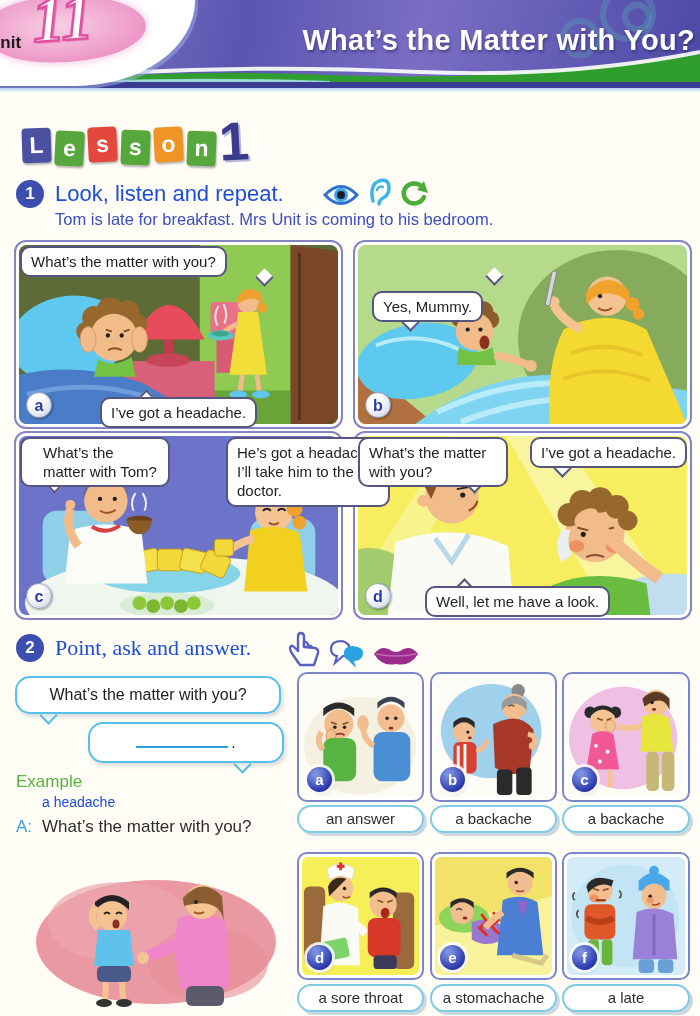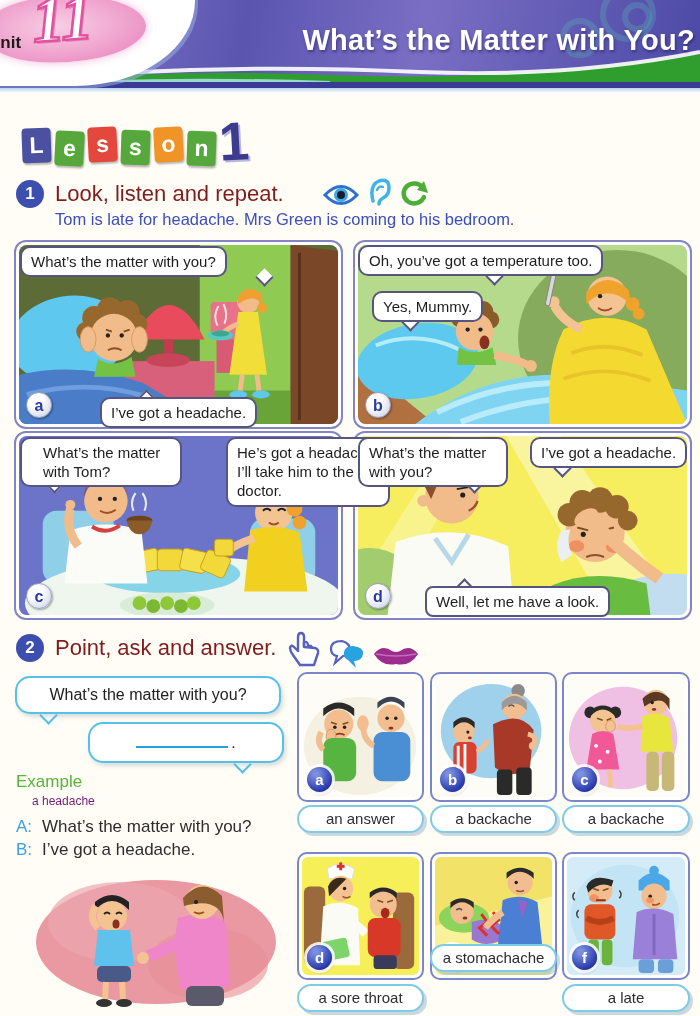--- a/index.html
+++ b/index.html
@@ -26,21 +26,21 @@
 
   
   .tile { position:absolute; width:29px; height:35px; border-radius:4px; color:#fff; font-weight:bold;
     font-size:23px; text-align:center; line-height:35px; box-shadow:1px 2px 2px rgba(0,0,0,.28); }
   .lesson-num { position:absolute; left:219px; top:110px; font-size:54px; font-weight:bold;
     color:#3d3b8f; transform:rotate(-3deg); text-shadow:2px 2px 0 #b8b8d8; }
 
   
   .sec-circle { position:absolute; width:28px; height:28px; border-radius:50%; background:#3d4fae;
     color:#fff; font-weight:bold; font-size:17px; text-align:center; line-height:28px; }
-  .sec-title { position:absolute; font-size:22px; color:#7f1d1d; }
+  .sec-title { position:absolute; font-size:22px; color:#1d4ed8; }
   .subtitle { position:absolute; left:55px; top:210px; font-size:16.5px; color:#3a4ec0; }
   .sec-icon { position:absolute; }
 
   
   .panel { position:absolute; border:2px solid #8284c4; border-radius:12px; background:#fff; padding:3px; }
   .scene { width:100%; height:100%; border-radius:8px; overflow:hidden; position:relative; background:#cde; }
   .scene svg { display:block; width:100%; height:100%; }
   .panel-label { position:absolute; left:7px; bottom:6px; width:26px; height:26px; border-radius:50%;
     background:radial-gradient(circle at 35% 30%, #ffffff 30%, #d2d8e8 85%, #b0b8cc);
     border:1px solid #9aa2bc; color:#2a3aa0; font-weight:bold; font-size:16px; text-align:center;
@@ -53,21 +53,21 @@
   .tail { position:absolute; width:13px; height:13px; background:#fff; z-index:4; }
   .tail.down  { border-right:2px solid #55557d; border-bottom:2px solid #55557d; transform:rotate(45deg); }
   .tail.up    { border-left:2px solid #55557d; border-top:2px solid #55557d; transform:rotate(45deg); }
   .tail.cyan-down { border-right:2px solid #53c1e8; border-bottom:2px solid #53c1e8; transform:rotate(45deg); }
 
   
   .qa-bubble { position:absolute; background:#fff; border:2px solid #53c1e8; border-radius:15px;
     font-size:16px; color:#222; text-align:center; z-index:5; box-shadow:2px 3px 4px rgba(150,160,170,.35); }
   .blank-line { display:inline-block; width:92px; height:15px; border-bottom:2px solid #2aa0d8; margin-right:3px; }
   .ex-head { position:absolute; left:16px; top:772px; font-size:17px; color:#57b33c; }
-  .ex-cue  { position:absolute; left:32px; top:794px; font-size:12px; color:#701a75; }
+  .ex-cue  { position:absolute; left:42px; top:794px; font-size:14px; color:#1d4ed8; }
   .ex-line { position:absolute; font-size:17px; color:#2d2d2d; }
   .ex-line .spk { color:#3f9fe0; margin-right:10px; }
 
   
   .card-pic { position:absolute; border:2px solid #7a86c8; border-radius:10px; background:#fff; padding:3px; }
   .card-pic .inner { width:100%; height:100%; border-radius:6px; overflow:hidden; position:relative; }
   .card-pic svg { display:block; width:100%; height:100%; }
   .card-label { position:absolute; left:5px; bottom:5px; width:25px; height:25px; border-radius:50%;
     background:radial-gradient(circle at 35% 28%, #7a8fe0 10%, #2a3aad 70%, #18246e);
     color:#fff; font-weight:bold; font-size:15px; text-align:center; line-height:25px;
@@ -122,21 +122,21 @@
       <circle cx="19" cy="13" r="4" fill="#1a1a2e"></circle>
   </svg>
   <svg class="sec-icon" style="left:368px; top:177px;" width="24" height="32" viewBox="0 0 24 32">
     <path d="M5 24 Q1 8 11 4 Q21 1 21 11 Q21 18 15 21 Q11 23 11 27" fill="none" stroke="#3eb4e8" stroke-width="3.5" stroke-linecap="round"></path>
     <path d="M9 13 Q11 8 15 10" fill="none" stroke="#3eb4e8" stroke-width="2.5" stroke-linecap="round"></path>
   </svg>
   <svg class="sec-icon" style="left:398px; top:179px;" width="30" height="28" viewBox="0 0 30 28">
     <path d="M25 9 A10.5 10 0 1 0 26 18" fill="none" stroke="#4cae38" stroke-width="4.5" stroke-linecap="round"></path>
     <path d="M19 11 L30 14 L26 2 Z" fill="#4cae38"></path>
   </svg>
-  <div class="subtitle">Tom is late for headache. Mrs Green is coming to his bedroom.</div>
+  <div class="subtitle">Tom is late for breakfast. Mrs Unit is coming to his bedroom.</div>
 
   <div class="panel" style="left:14px; top:240px; width:329px; height:189px;">
     <div class="scene">
       <svg viewBox="0 0 323 182" preserveAspectRatio="none">
         <rect width="323" height="182" fill="#5d6b36"></rect>
         <rect x="183" width="92" height="182" fill="#8fca52"></rect>
         <rect x="183" y="148" width="92" height="34" fill="#68a438"></rect>
         <path d="M275 0 L323 6 L323 182 L275 182 Z" fill="#7a4828"></path>
         <line x1="284" y1="8" x2="284" y2="178" stroke="#5a3018" stroke-width="3"></line>
         <rect x="194" y="58" width="34" height="38" rx="4" fill="#e87288"></rect>
@@ -212,21 +212,20 @@
           <circle cx="284" cy="70" r="6" fill="#efa32c"></circle>
         <circle cx="245" cy="52" r="2.2" fill="#222"></circle>
         <path d="M243 64 Q250 69 257 64" stroke="#a05020" stroke-width="2" fill="none"></path>
         <path d="M226 86 Q206 76 199 62" stroke="#f4c392" stroke-width="9" fill="none"></path>
         <circle cx="198" cy="58" r="6" fill="#f4c392"></circle>
         <rect x="193" y="26" width="4.5" height="36" rx="2" fill="#d8d8d8" stroke="#888" stroke-width="1" transform="rotate(12 195 44)"></rect>
       </svg>
       <div class="panel-label">b</div>
     </div>
   </div>
-  <div class="bubble nowrap" style="left:358px; top:245px;">Oh, you’ve got a temperature too.</div>
   <span class="tail down" style="left:488px; top:270px;"></span>
   <div class="bubble nowrap" style="left:372px; top:291px;">Yes, Mummy.</div>
   <span class="tail down" style="left:404px; top:316px;"></span>
 
   <div class="panel" style="left:14px; top:431px; width:329px; height:189px;">
     <div class="scene">
       <svg viewBox="0 0 323 182" preserveAspectRatio="none">
         <rect width="323" height="182" fill="#6b74c8"></rect>
         <rect x="24" y="76" width="72" height="74" rx="14" fill="#8fd0e8"></rect>
         <rect x="234" y="84" width="66" height="68" rx="14" fill="#8fd0e8"></rect>
@@ -263,21 +262,21 @@
         <circle cx="284" cy="88" r="7" fill="#efa32c"></circle>
         <path d="M247 76 Q251 72 255 76 M262 76 Q266 72 270 76" stroke="#222" stroke-width="2" fill="none"></path>
         <path d="M253 88 Q258 92 263 88" stroke="#a05020" stroke-width="2" fill="none"></path>
         <path d="M234 96 Q258 88 284 98 L292 158 L228 158 Z" fill="#f2d020"></path>
         <path d="M238 104 Q220 110 213 116" stroke="#f4c392" stroke-width="8" fill="none"></path>
         <rect x="198" y="105" width="19" height="17" rx="3" fill="#f2d838" stroke="#c8a020"></rect>
       </svg>
       <div class="panel-label">c</div>
     </div>
   </div>
-  <div class="bubble" style="left:20px; top:437px; width:162px;padding-left:21px;">What’s the matter with Tom?</div>
+  <div class="bubble" style="left:20px; top:437px; width:150px;padding-left:21px;">What’s the matter with Tom?</div>
   <span class="tail down" style="left:48px; top:478px;"></span>
   <div class="bubble" style="left:178px; top:437px; width:164px;margin-left:48px;">He’s got a headache. I’ll take him to the doctor.</div>
   <span class="tail down" style="left:288px; top:478px;"></span>
 
   <div class="panel" style="left:353px; top:431px; width:339px; height:189px;">
     <div class="scene">
       <svg viewBox="0 0 333 182" preserveAspectRatio="none">
         <rect width="333" height="182" fill="#f6ee5e"></rect>
         <path d="M150 0 L205 0 L330 182 L255 182 Z" fill="#ffffff" opacity="0.4"></path>
         <path d="M95 0 L128 0 L25 182 L0 182 L0 150 Z" fill="#ffffff" opacity="0.3"></path>
@@ -313,25 +312,25 @@
         <path d="M206 96 Q197 112 206 128 L217 121 Q210 108 215 95 Z" fill="#eceff2"></path>
         <path d="M196 152 Q240 134 292 150 L296 182 L192 182 Z" fill="#68bc40"></path>
       </svg>
       <div class="panel-label">d</div>
     </div>
   </div>
   <div class="bubble" style="left:358px; top:437px; width:150px;">What’s the matter with you?</div>
   <span class="tail down" style="left:468px; top:478px;"></span>
   <div class="bubble nowrap" style="left:530px; top:437px;">I’ve got a headache.</div>
   <span class="tail down" style="left:556px; top:462px;"></span>
-  <div class="bubble nowrap" style="left:425px; top:586px;border-radius:8px;">Well, let me have a look.</div>
+  <div class="bubble nowrap" style="left:425px; top:586px;">Well, let me have a look.</div>
   <span class="tail up" style="left:458px; top:581px;"></span>
 
   <div class="sec-circle" style="left:16px; top:634px;">2</div>
-  <div class="sec-title" style="left:55px; top:635px;">Point, ask and answer.</div>
+  <div class="sec-title" style="left:55px; top:635px;font-family:Liberation Serif, serif;">Point, ask and answer.</div>
   <svg class="sec-icon" style="left:288px; top:630px;" width="34" height="38" viewBox="0 0 34 38">
     <g fill="#fff" stroke="#5560c0" stroke-width="2.4" stroke-linejoin="round">
       <path d="M12 35 L26 35 L30 23 Q31 19 27 18 L16 17 L16 7 Q16 3 13 3 Q10 3 10 7 L10 21 L6 17 Q3 14 2 18 Q2 21 5 25 Z"></path>
       <path d="M16 17 L16 12 Q20 11 20 16" fill="none"></path>
       <path d="M20 16 Q24 15 24 18" fill="none"></path>
     </g>
   </svg>
   <svg class="sec-icon" style="left:328px; top:638px;" width="38" height="32" viewBox="0 0 38 32">
     <path d="M14 3 Q3 3 3 11 Q3 17 9 18 L7 25 L15 18 Q21 18 22 12 Q22 5 14 3 Z" fill="#fff" stroke="#5560c0" stroke-width="2.2"></path>
     <path d="M25 8 Q36 9 35 16 Q34 23 26 23 L28 30 L20 22 Q15 20 16 14 Q17 8 25 8 Z" fill="#29a3e0"></path>
@@ -345,23 +344,20 @@
   <span class="tail cyan-down" style="left:42px; top:709px;"></span>
   <div class="qa-bubble" style="left:88px; top:722px; width:196px; padding:9px 6px;">
     <span class="blank-line"></span><span>.</span>
   </div>
   <span class="tail cyan-down" style="left:236px; top:758px;"></span>
 
   <div class="ex-head">Example</div>
   <div class="ex-cue">a headache</div>
   <div class="ex-line" style="left:16px; top:817px;">
     <span class="spk">A:</span><span>What’s the matter with you?</span>
-  </div>
-  <div class="ex-line" style="left:16px; top:840px;">
-    <span class="spk">B:</span><span>I’ve got a headache.</span>
   </div>
 
   <div class="illu">
     <svg viewBox="0 0 252 148" preserveAspectRatio="none">
       <ellipse cx="128" cy="78" rx="120" ry="62" fill="#ea98a2"></ellipse>
       <ellipse cx="92" cy="58" rx="72" ry="40" fill="#eda6ae" opacity=".7"></ellipse>
       <ellipse cx="180" cy="100" rx="60" ry="36" fill="#e68e98" opacity=".6"></ellipse>
       <path d="M150 54 Q176 46 198 58 L202 122 Q176 132 152 124 L146 80 Z" fill="#ef86c9"></path>
       <circle cx="174" cy="38" r="17" fill="#f4c392"></circle>
       <path d="M155 34 Q174 12 194 32 L196 58 Q192 32 156 42 Z" fill="#8a5c30"></path>
@@ -545,16 +541,16 @@
         <path d="M72 56 Q90 48 110 58 L114 104 L68 104 Z" fill="#9a80d8"></path>
         <path d="M90 58 L90 100" stroke="#8068c0" stroke-width="3"></path>
         <rect x="74" y="104" width="16" height="14" rx="4" fill="#6a9fd8"></rect>
         <rect x="94" y="104" width="16" height="14" rx="4" fill="#6a9fd8"></rect>
       </svg>
       <div class="card-label">f</div>
     </div>
   </div>
 
   <div class="caption" style="left:297px; top:984px; width:127px;text-align:center;">a sore throat</div>
-  <div class="caption" style="left:430px; top:944px; width:127px;">a stomachache</div>
+  <div class="caption" style="left:430px; top:984px; width:127px;">a stomachache</div>
   <div class="caption" style="left:562px; top:984px; width:128px;">a late</div>
 
 </div>
 
 </body></html>

